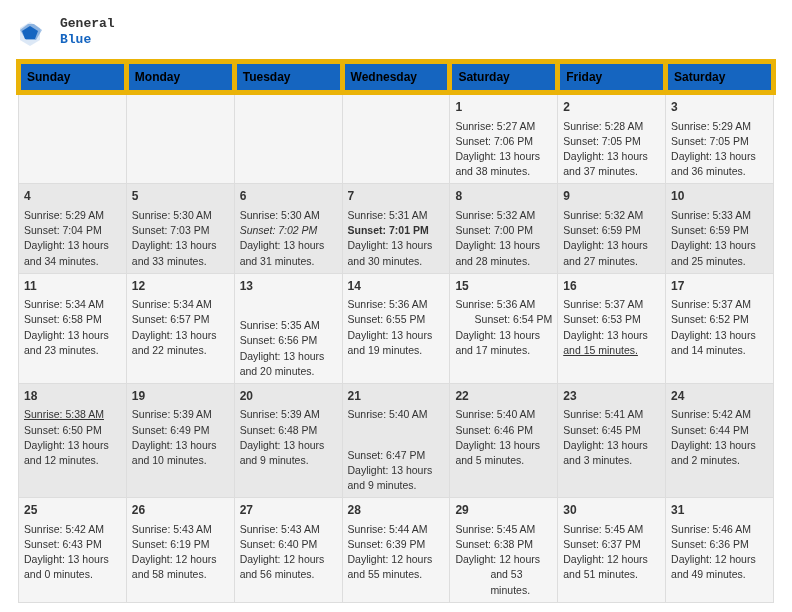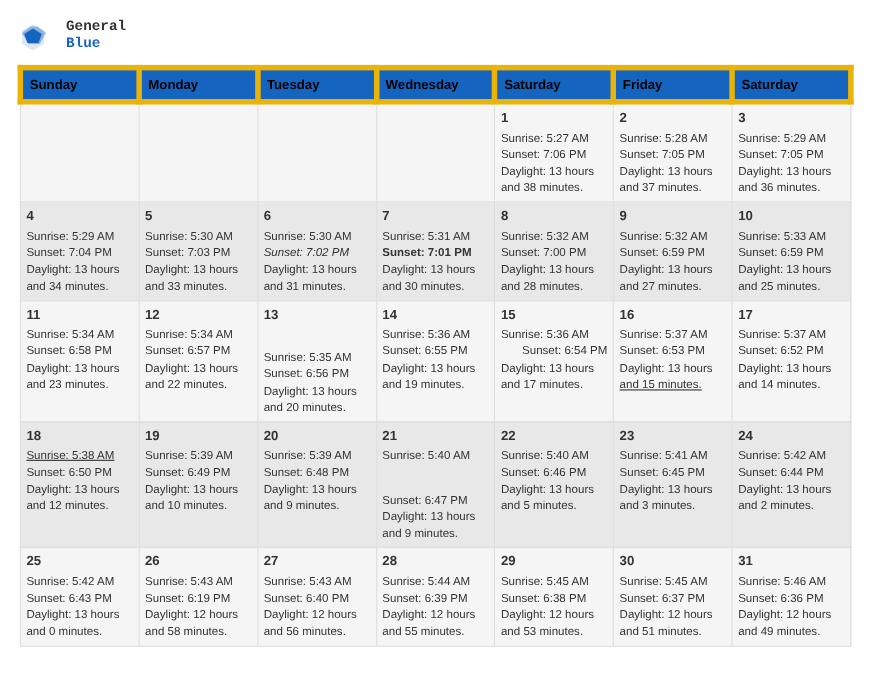--- a/index.html
+++ b/index.html
@@ -327,21 +327,21 @@
           <span style="display: block;">Sunrise: 5:44 AM</span>
           <span style="display: block;">Sunset: 6:39 PM</span>
           <span style="display: block;">Daylight: 12 hours</span>
           <span style="display: block;">and 55 minutes.</span>
         </td>
         <td>
           <span class="day-num">29</span>
           <span style="display: block;">Sunrise: 5:45 AM</span>
           <span style="display: block;">Sunset: 6:38 PM</span>
           <span style="display: block;">Daylight: 12 hours</span>
-          <span style="display: block;">and 53 minutes.</span>
+          <span style="display: block; margin-left: 35px;">and 53 minutes.</span>
         </td>
         <td>
           <span class="day-num">30</span>
           <span style="display: block;">Sunrise: 5:45 AM</span>
           <span style="display: block;">Sunset: 6:37 PM</span>
           <span style="display: block;">Daylight: 12 hours</span>
           <span style="display: block;">and 51 minutes.</span>
         </td>
         <td>
           <span class="day-num">31</span>

